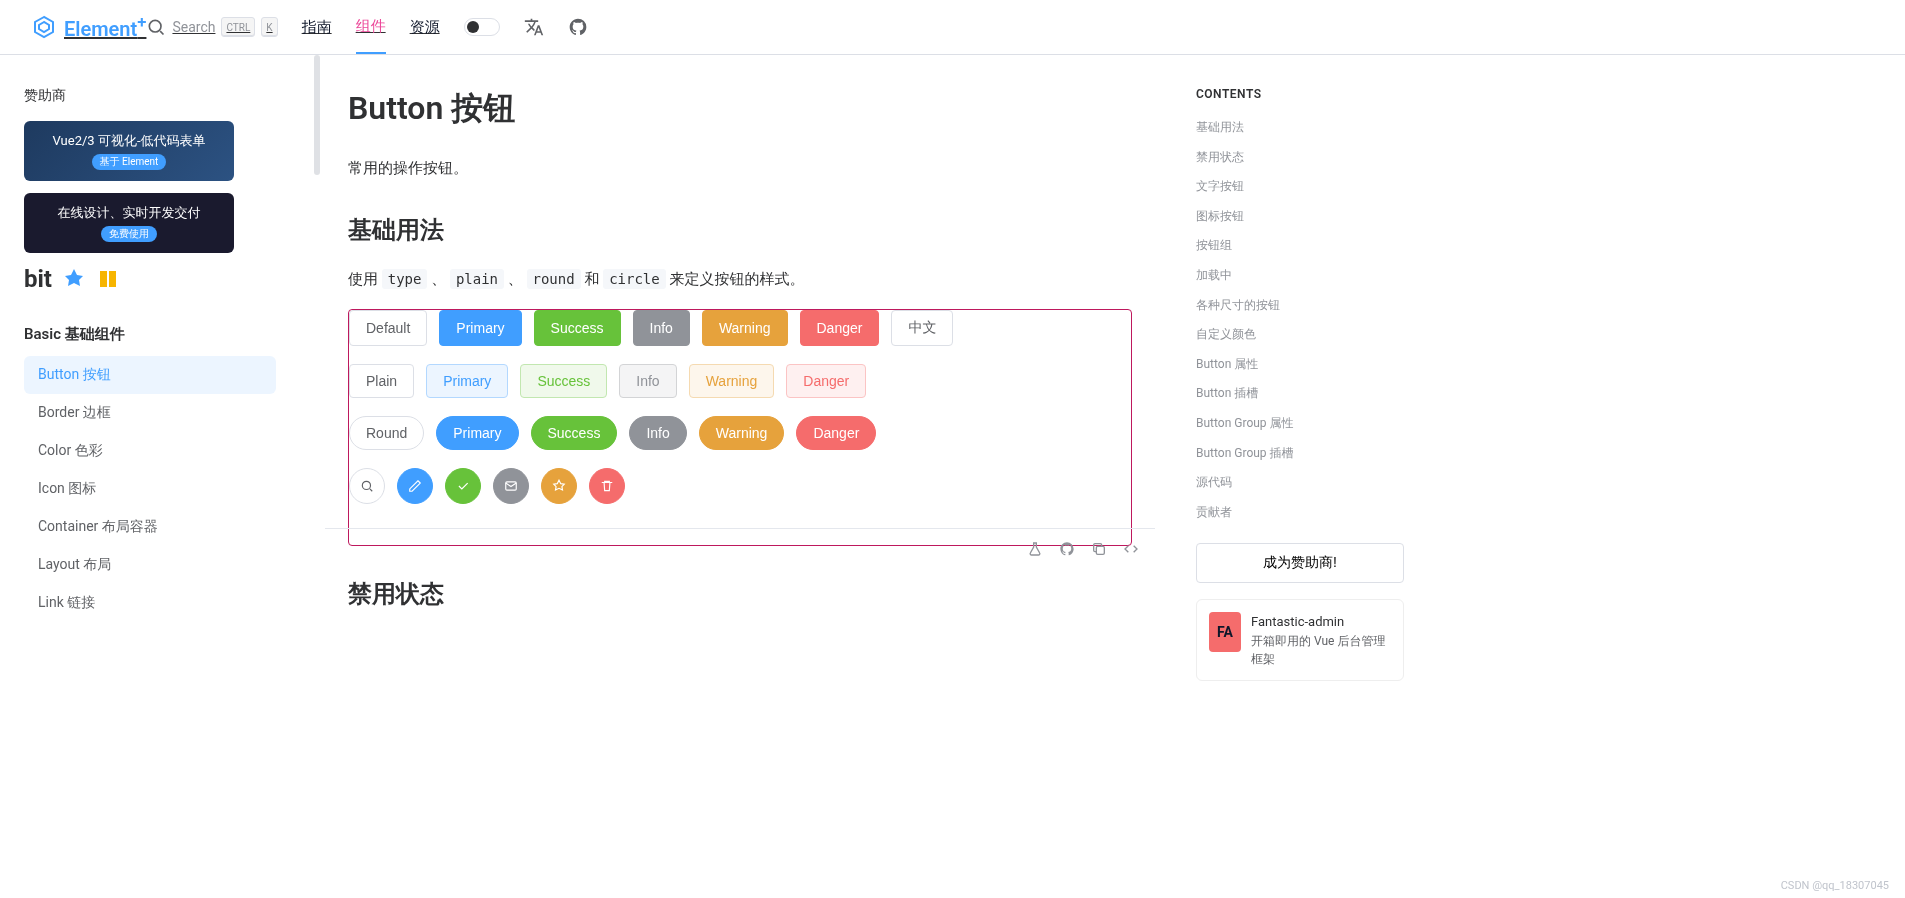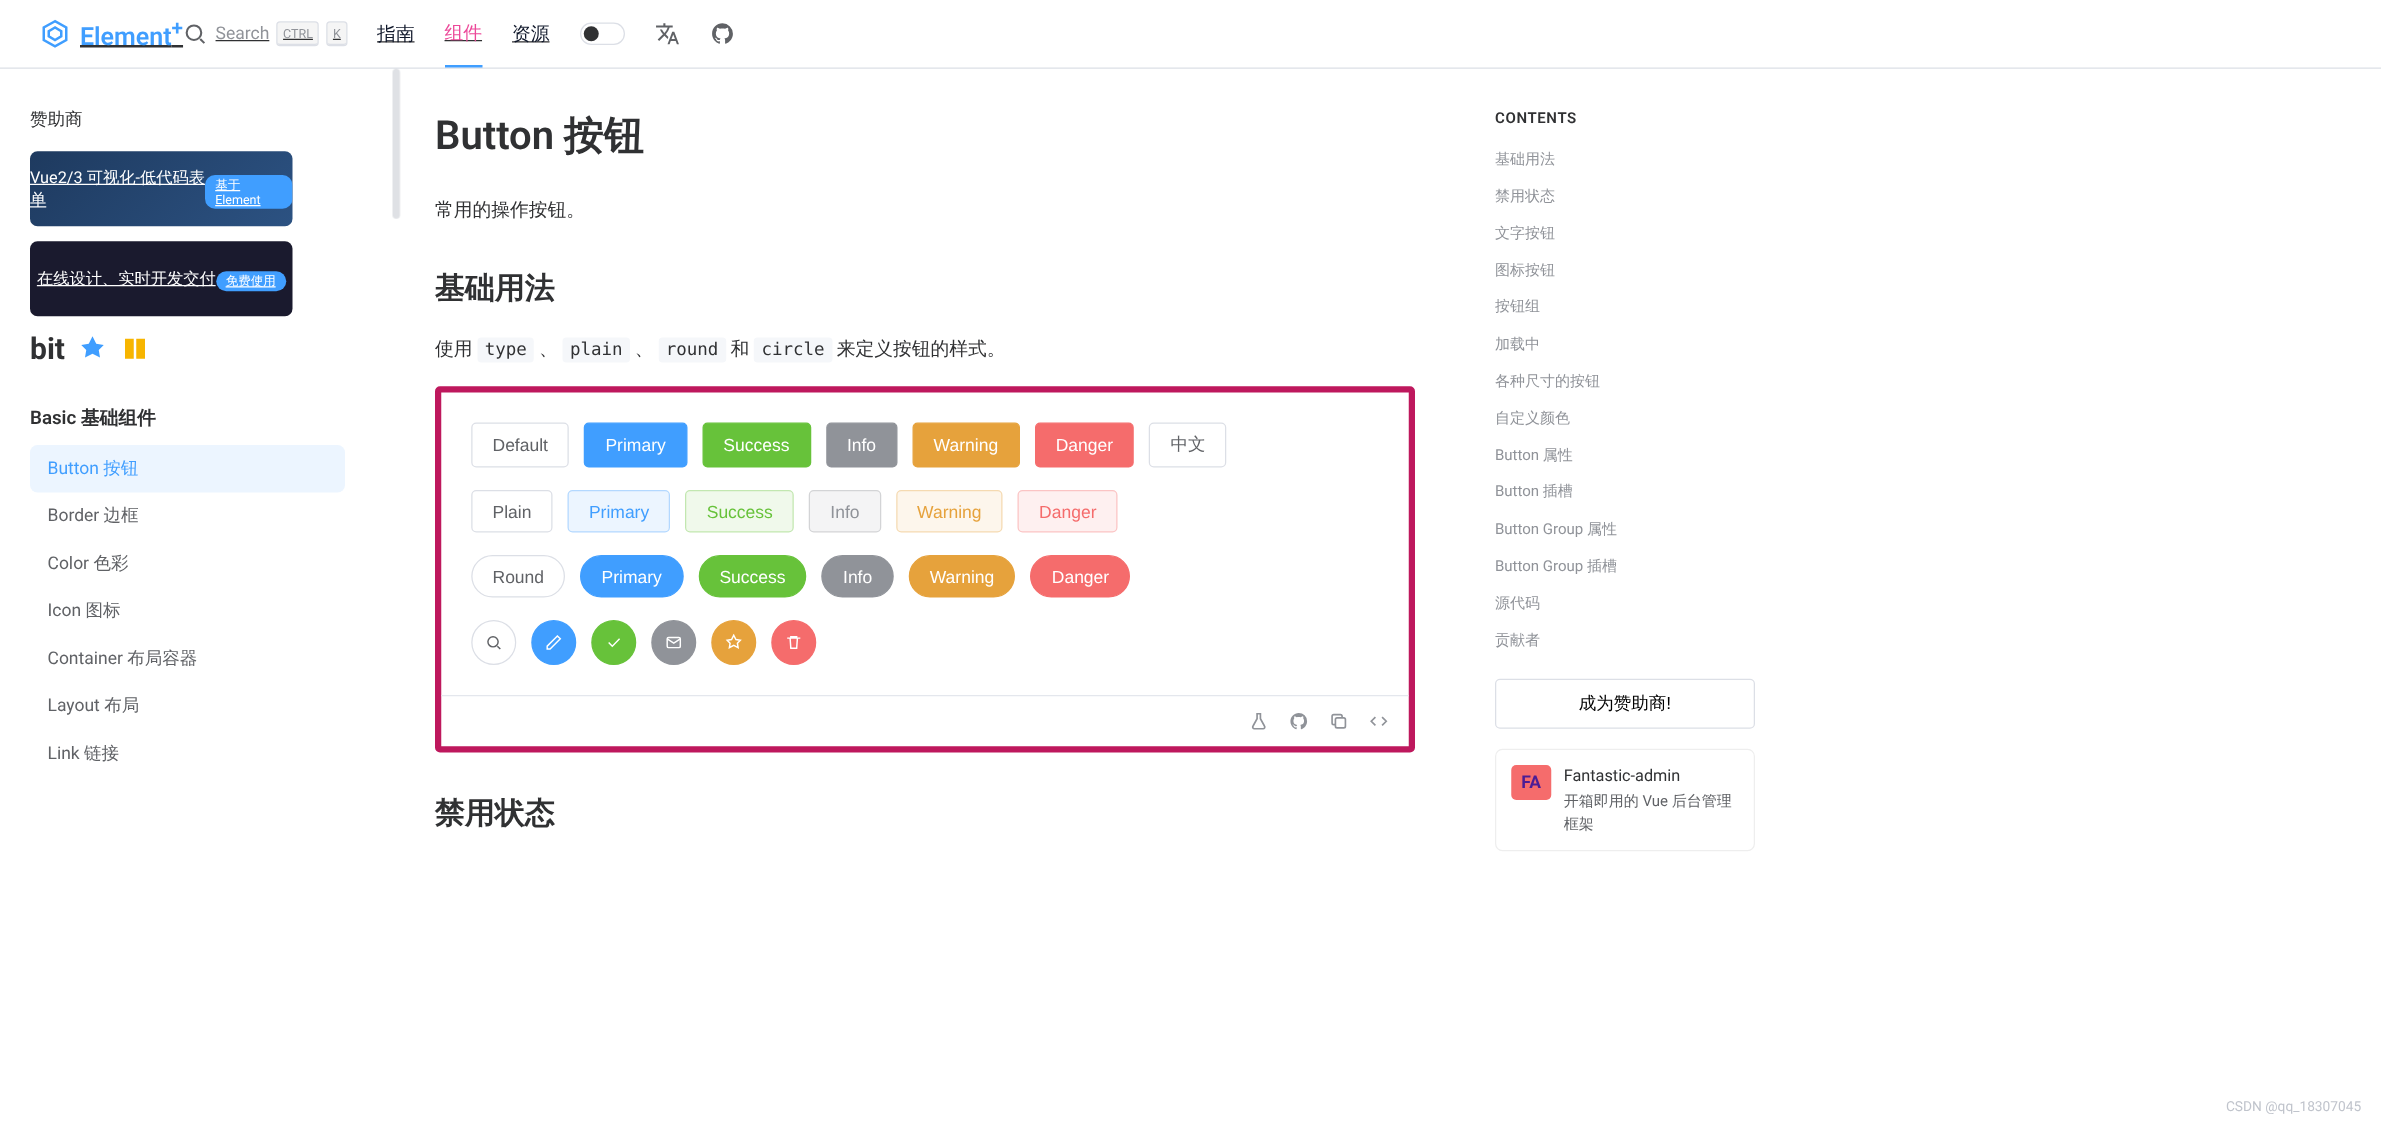--- a/index.html
+++ b/index.html
@@ -11,35 +11,35 @@
 .search-box{display:flex;align-items:center;gap:6px;color:#909399;font-size:14px;}
 .kbd{display:inline-flex;align-items:center;justify-content:center;height:20px;padding:0 4px;border:1px solid #dcdfe6;border-radius:3px;font-size:10px;background:#f5f5f5;box-shadow:inset 0 -1px 0 #dcdfe6;}
 .nav-item{font-size:15px;color:#0f172a;cursor:pointer;padding:16px 0;}
 .nav-item.active{color:#ec4899;border-bottom:2px solid #409eff;}
 .icon-btn{width:20px;height:20px;cursor:pointer;color:#606266;}
 .theme-toggle{width:36px;height:18px;border:1px solid #dcdfe6;border-radius:10px;position:relative;background:#fff;}
 .theme-toggle::after{content:"";position:absolute;width:12px;height:12px;border-radius:50%;background:#303133;left:2px;top:2px;}
 .layout{display:flex;height:calc(100vh - 55px);}
 .sidebar{width:300px;padding:32px 24px;overflow-y:auto;}
 .sidebar-title{font-size:14px;color:#303133;margin-bottom:16px;}
-.sponsor-card{width:210px;height:60px;border-radius:6px;margin-bottom:12px;display:flex;flex-direction:row;align-items:center;justify-content:center;color:#fff;font-size:13px;position:relative;overflow:hidden;text-decoration:underline;}
+.sponsor-card{width:210px;height:60px;border-radius:6px;margin-bottom:12px;display:flex;flex-direction:column;align-items:center;justify-content:center;color:#fff;font-size:13px;position:relative;overflow:hidden;}
 .sponsor-card.blue{background:linear-gradient(135deg,#1e3a5f,#2c5282);}
 .sponsor-card.dark{background:#1a1a2e;}
 .sponsor-sub{font-size:10px;background:#409eff;padding:1px 8px;border-radius:8px;margin-top:4px;}
 .sponsor-row{display:flex;align-items:center;gap:10px;margin-top:8px;}
 .sponsor-bit{font-size:24px;font-weight:bold;}
 .sidebar-cat{font-size:15px;font-weight:600;margin:32px 0 12px;}
 .sidebar-link{display:block;padding:10px 14px;font-size:14px;color:#606266;border-radius:6px;cursor:pointer;}
 .sidebar-link.active{background:#ecf5ff;color:#409eff;}
 .main{flex:1;padding:32px 48px;overflow-y:auto;max-width:880px;}
 h1{font-size:32px;font-weight:600;margin-bottom:24px;}
 h2{font-size:24px;font-weight:600;margin:32px 0 20px;}
 .para{font-size:15px;line-height:1.8;margin-bottom:8px;}
 code.inline{background:#f5f7fa;padding:2px 6px;border-radius:3px;font-family:monospace;font-size:14px;}
-.demo-box{border:5px solid #be185d;border-radius:4px;padding:24px;margin-top:16px;}
+.demo-box{border:1px solid #be185d;border-radius:4px;margin-top:16px;}
 .btn-row{display:flex;gap:12px;margin-bottom:18px;flex-wrap:wrap;}
 .btn-row:last-child{margin-bottom:0;}
 .btn{padding:8px 16px;font-size:14px;border-radius:4px;border:1px solid #dcdfe6;background:#fff;cursor:pointer;color:#606266;}
 .btn.primary{background:#409eff;border-color:#409eff;color:#fff;}
 .btn.success{background:#67c23a;border-color:#67c23a;color:#fff;}
 .btn.info{background:#909399;border-color:#909399;color:#fff;}
 .btn.warning{background:#e6a23c;border-color:#e6a23c;color:#fff;}
 .btn.danger{background:#f56c6c;border-color:#f56c6c;color:#fff;}
 .btn.plain.primary{background:#ecf5ff;color:#409eff;border-color:#b3d8ff;}
 .btn.plain.success{background:#f0f9eb;color:#67c23a;border-color:#c2e7b0;}
@@ -48,21 +48,21 @@
 .btn.plain.danger{background:#fef0f0;color:#f56c6c;border-color:#fbc4c4;}
 .btn.round{border-radius:20px;}
 .btn.circle{width:36px;height:36px;border-radius:50%;padding:0;display:inline-flex;align-items:center;justify-content:center;}
 .demo-footer{display:flex;justify-content:flex-end;gap:16px;padding:12px 16px;border-top:1px solid #e4e7ed;margin:24px -24px -24px;}
 .demo-footer-icon{width:16px;height:16px;color:#909399;cursor:pointer;}
 .toc{width:240px;padding:32px 16px;font-size:13px;}
 .toc-title{font-size:12px;font-weight:600;color:#303133;margin-bottom:12px;letter-spacing:0.5px;}
 .toc-link{display:block;padding:4px 0;color:#909399;cursor:pointer;font-size:12px;line-height:1.8;}
 .sponsor-btn{width:100%;padding:10px;border:1px solid #dcdfe6;border-radius:4px;text-align:center;font-size:14px;background:#fff;cursor:pointer;margin-top:16px;}
 .fa-card{display:flex;gap:10px;padding:12px;border:1px solid #eee;border-radius:6px;margin-top:16px;}
-.fa-icon{width:32px;height:28px;background:#f56c6c;color:#4c1d95;border-radius:4px;display:flex;align-items:center;justify-content:center;font-weight:bold;font-size:14px;flex-shrink:0;}
+.fa-icon{width:32px;height:40px;background:#f56c6c;color:#0f172a;border-radius:4px;display:flex;align-items:center;justify-content:center;font-weight:bold;font-size:14px;flex-shrink:0;}
 .fa-text{font-size:12px;color:#606266;line-height:1.5;}
 .fa-title{color:#303133;font-size:13px;}
 .watermark{position:fixed;bottom:6px;right:16px;font-size:11px;color:#c0c4cc;}
 .scroll-thumb{position:fixed;top:55px;left:314px;width:6px;height:120px;background:#c0c4cc;border-radius:3px;opacity:0.5;}
 svg{display:block;}
 </style>
 </head>
 <body>
 
 <div class="header">

